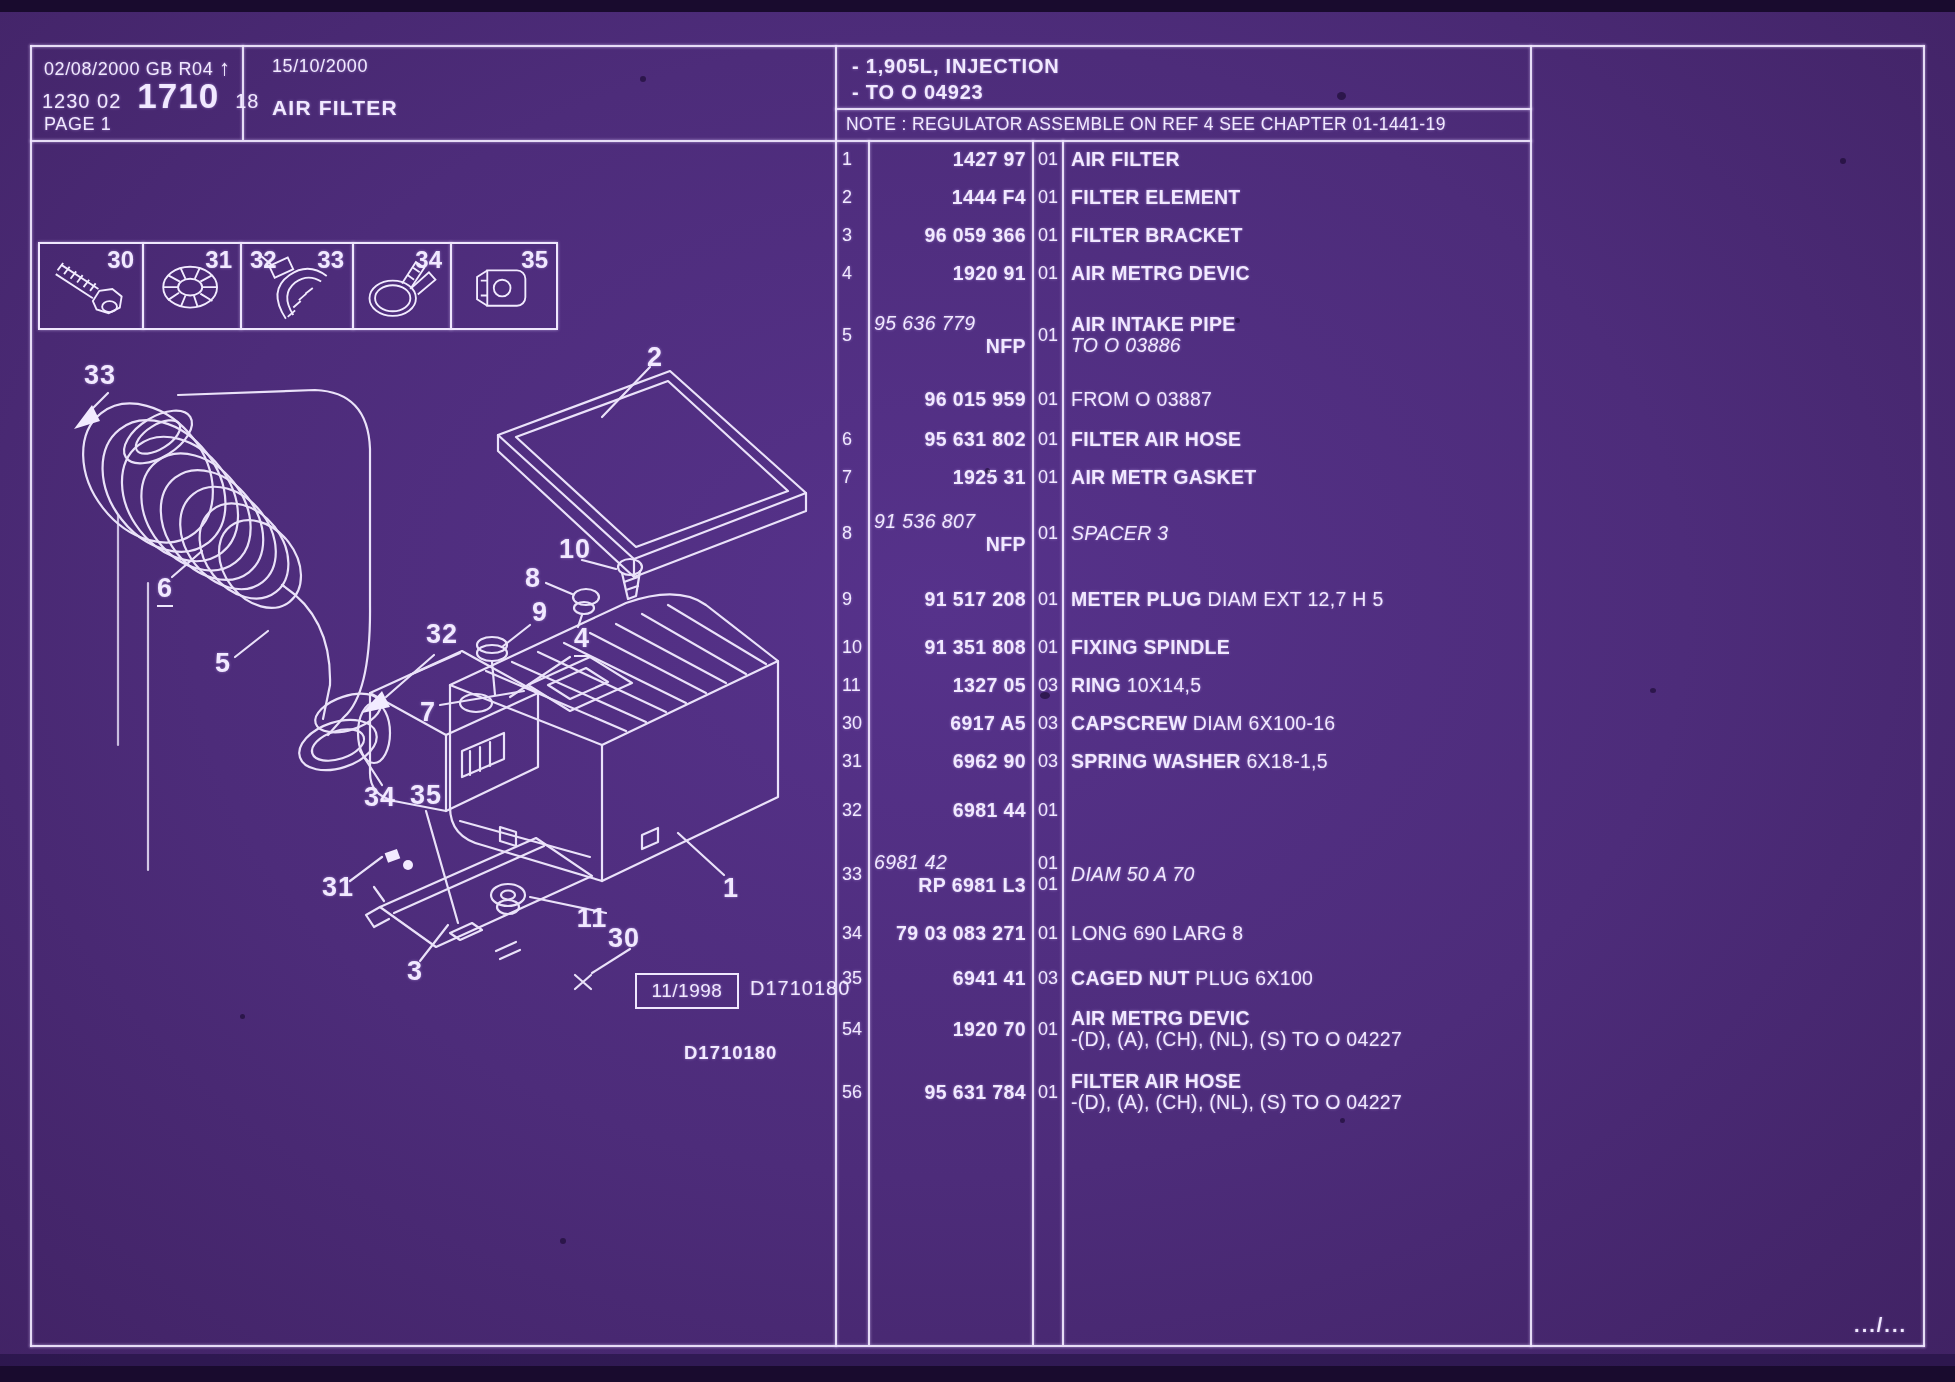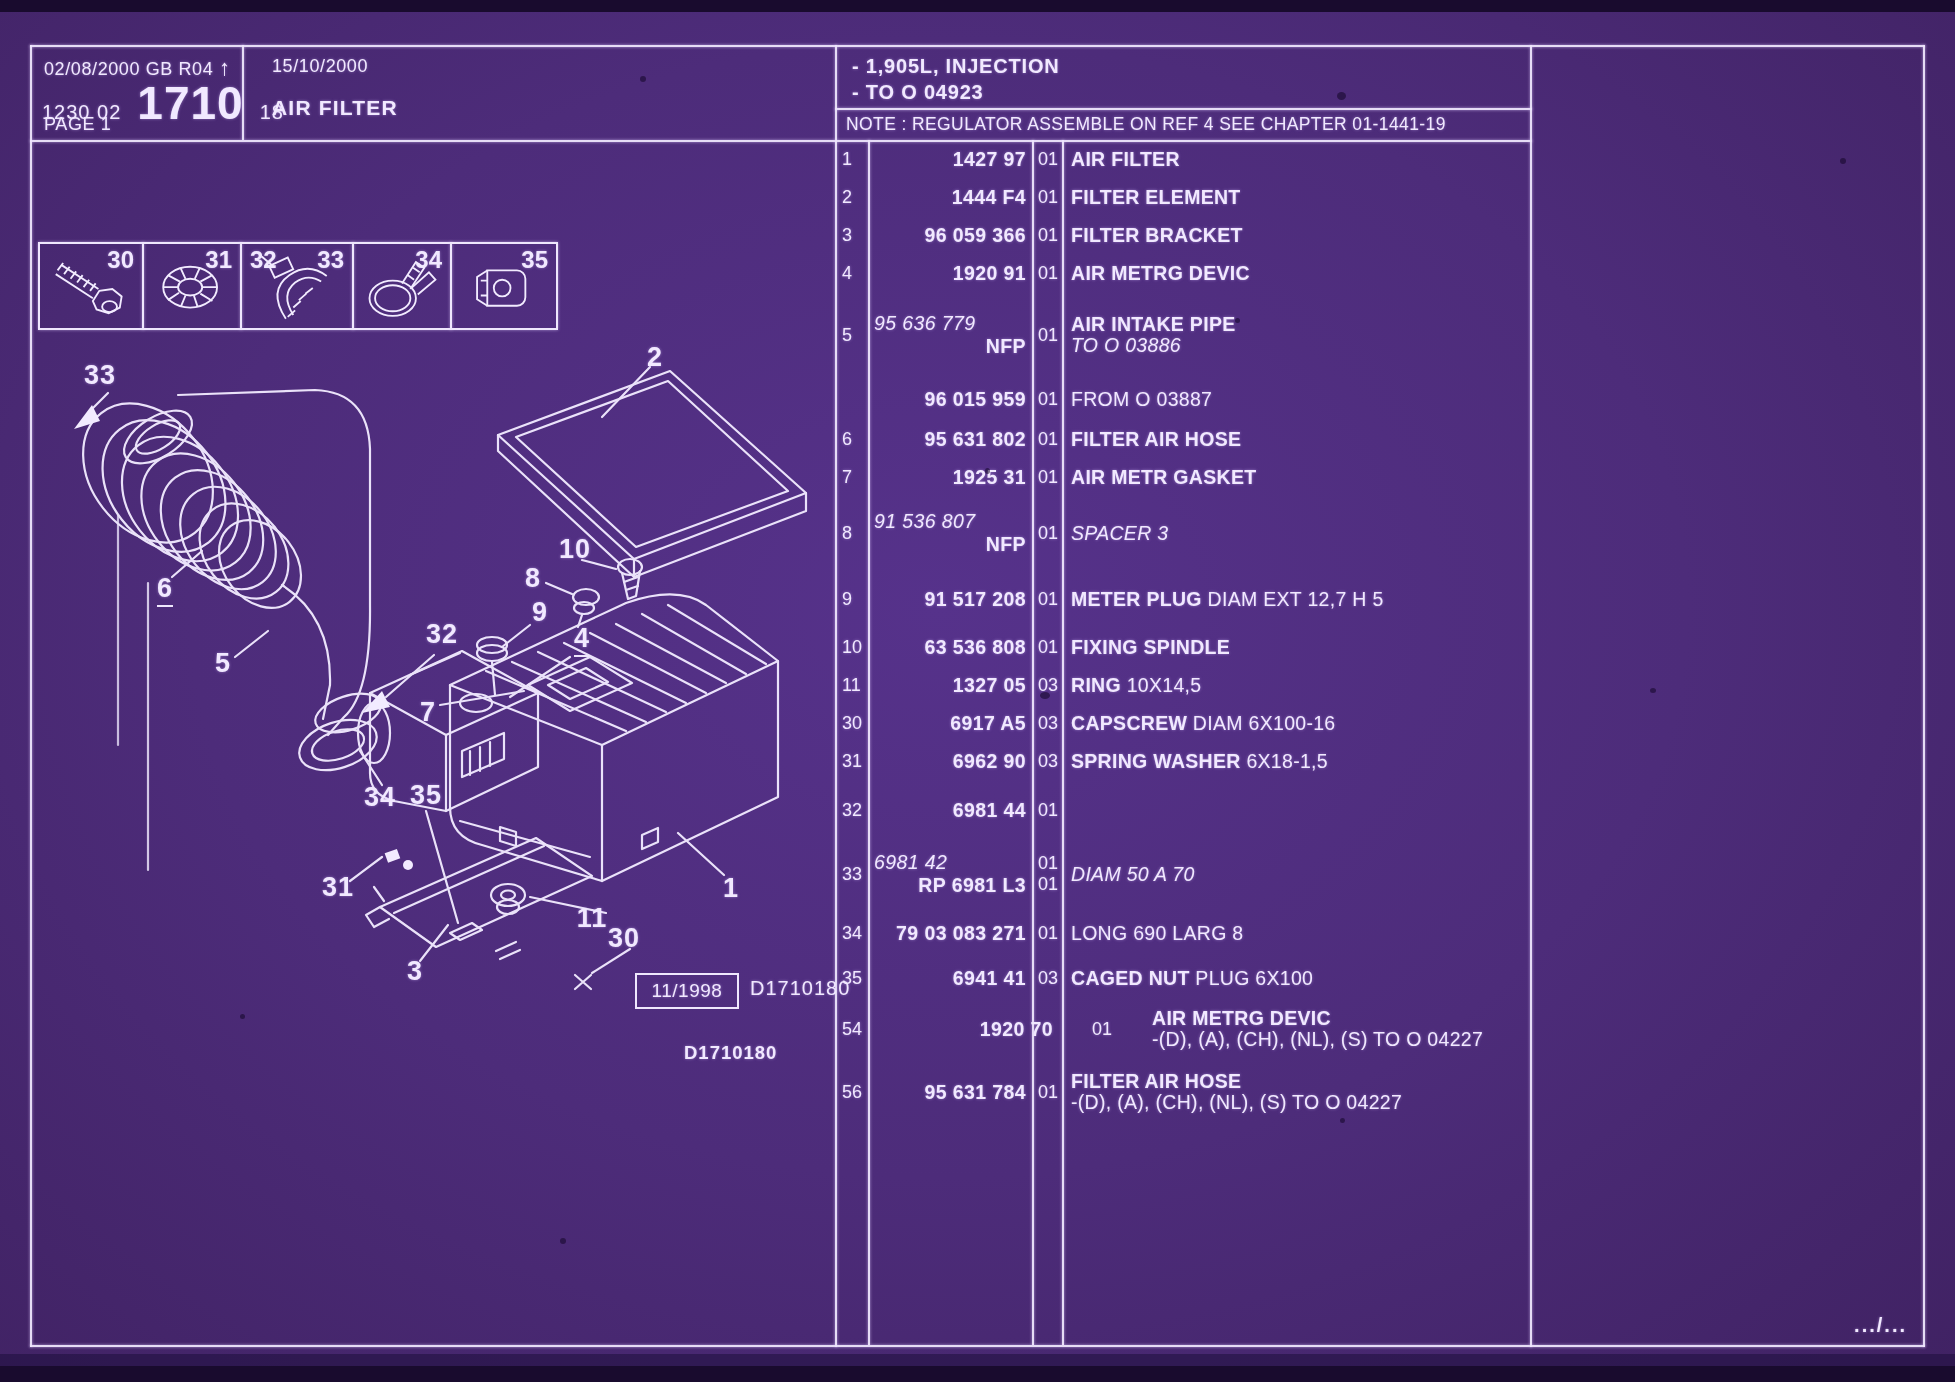--- a/index.html
+++ b/index.html
@@ -13,21 +13,21 @@
   .strip.top{top:0;height:12px;}
   .strip.bot{bottom:0;height:16px;}
   .strip.bot2{bottom:16px;height:12px;background:rgba(30,15,60,.55);}
   .vline,.hline{position:absolute;background:#efe7fd;opacity:.95;box-shadow:0 0 3px rgba(225,205,255,.8);}
   .vline{width:2px;}
   .hline{height:2px;}
   .abs{position:absolute;}
   
   .h-small{font-size:18px;letter-spacing:.6px;}
   .codeline{display:flex;align-items:baseline;gap:16px;font-size:20px;letter-spacing:1px;}
-  .codeline .big{font-size:46px;font-weight:700;letter-spacing:1px;}
+  .codeline .big{font-size:35px;font-weight:700;letter-spacing:1px;}
   .title{font-size:21px;font-weight:700;letter-spacing:1.2px;}
   .hr-line{font-size:20px;font-weight:700;letter-spacing:.8px;line-height:26px;}
   .note{font-size:17.5px;letter-spacing:.4px;}
   
   .tbl{position:absolute;left:835px;top:140px;width:695px;}
   .trow{display:grid;grid-template-columns:33px 164px 30px 1fr;align-items:center;}
   .c{padding:0 6px;}
   .cref{font-size:18px;padding-left:7px;}
   .cpart{text-align:right;font-weight:700;font-size:19.5px;letter-spacing:.4px;}
   .cpart.pitalic .pmain{text-align:left;font-style:italic;font-weight:400;}
@@ -401,21 +401,21 @@
           <div class="c cqty">
             <div>01</div>
           </div>
           <div class="c cdesc">
             <div class="dline"><span class="sb">METER PLUG</span><span class="sr"> DIAM EXT 12,7 H 5</span></div>
           </div>
         </div>
         <div class="trow" style="min-height: 38px;">
           <div class="c cref">10</div>
           <div class="c cpart">
-            <div class="pline pmain">63 536 808</div>
+            <div class="pline pmain">91 351 808</div>
           </div>
           <div class="c cqty">
             <div>01</div>
           </div>
           <div class="c cdesc">
             <div class="dline"><span class="sb">FIXING SPINDLE</span></div>
           </div>
         </div>
         <div class="trow" style="min-height: 38px;">
           <div class="c cref">11</div>
@@ -493,21 +493,21 @@
           <div class="c cpart">
             <div class="pline pmain">6941 41</div>
           </div>
           <div class="c cqty">
             <div>03</div>
           </div>
           <div class="c cdesc">
             <div class="dline"><span class="sb">CAGED NUT</span><span class="sr"> PLUG 6X100</span></div>
           </div>
         </div>
-        <div class="trow" style="min-height: 62px; gap: 27px;">
+        <div class="trow" style="min-height: 62px;">
           <div class="c cref">54</div>
           <div class="c cpart">
             <div class="pline pmain">1920 70</div>
           </div>
           <div class="c cqty">
             <div>01</div>
           </div>
           <div class="c cdesc">
             <div class="dline"><span class="sb">AIR METRG DEVIC</span></div>
             <div class="dline"><span class="sr">-(D), (A), (CH), (NL), (S) TO  O  04227</span></div>

